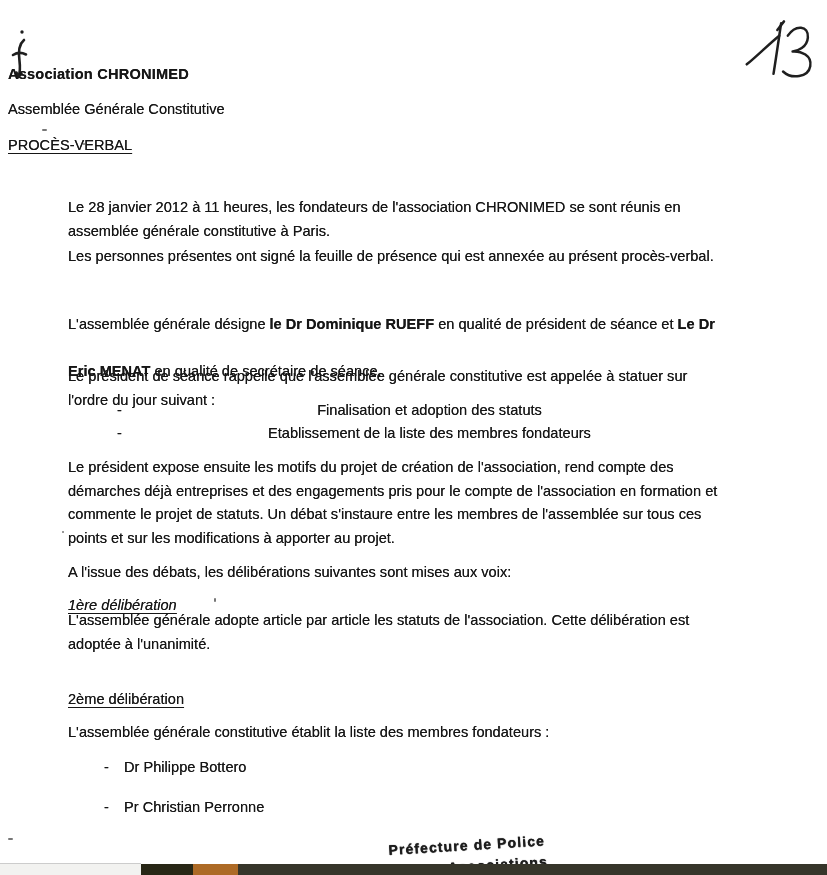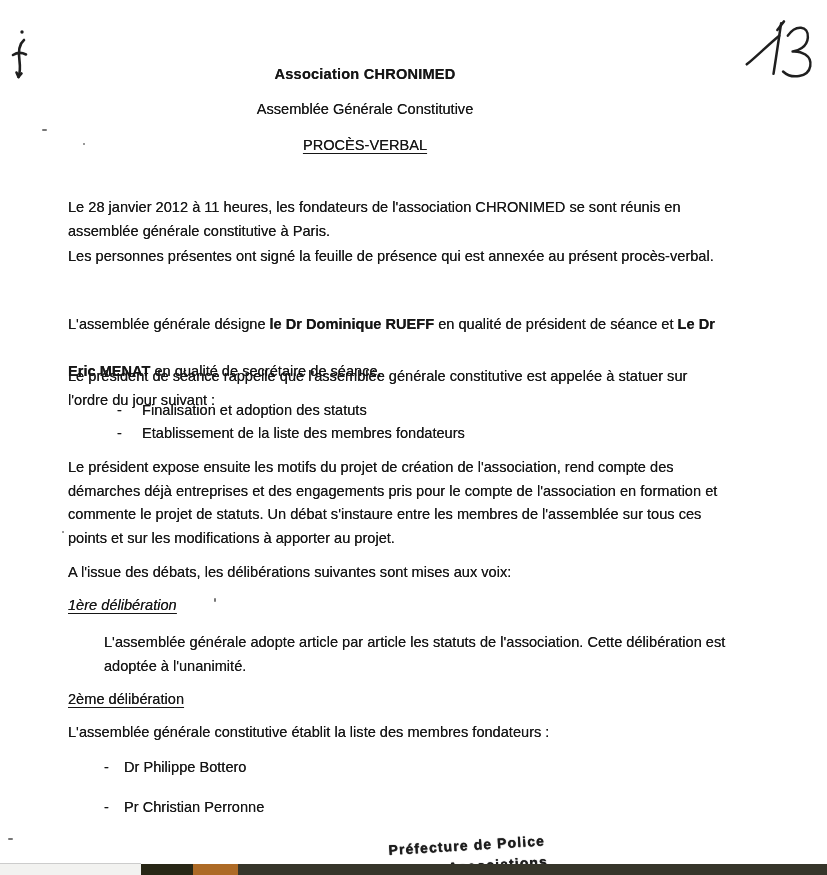--- a/index.html
+++ b/index.html
@@ -8,30 +8,30 @@
     width:827px;height:875px;
     background:#ffffff;
     overflow:hidden;
     font-family:"Liberation Sans","DejaVu Sans",sans-serif;
     font-size:14.6px;
     line-height:23.5px;
     color:#161616;
   }
   .txt{ text-shadow:0 0 0.45px rgba(25,25,25,0.85); }
   .abs{ position:absolute; }
-  .center{ left:16px; width:698px; text-align:center; }
+  .center{ left:8px; width:698px; }
   .para{ left:68px; width:700px; white-space:pre-line; }
   .bold{ font-weight:700;text-align:center; }
   .underline{ text-decoration:underline; text-underline-offset:2.5px; }
   .doc-title{ font-weight:700; letter-spacing:0.2px; }
 
   ul.dash-list{ list-style:none; margin:0; padding:0; }
   ul.dash-list li{ position:relative; }
   ul.agenda{ left:117px; width:600px; }
-  ul.agenda li{ padding-left:25px; line-height:23px; }
+  ul.agenda li{ padding-left:25px; line-height:23px;text-align:center; }
   ul.founders{ left:104px; width:640px; }
   ul.founders li{ padding-left:20px; margin-bottom:16.5px; line-height:23.5px; }
   ul.dash-list li::before{
     content:"-";
     position:absolute; left:0; top:0;
   }
 
   .stamp{
     position:absolute; left:388px; top:842px;
     transform:rotate(-3.5deg); transform-origin:0 0;
@@ -97,21 +97,21 @@
   </ul>
 
   <div class="abs para txt" style="top:561px;">A l'issue des débats, les délibérations suivantes sont mises aux voix:</div>
 
   <div class="abs para txt" style="top:456px;">Le président expose ensuite les motifs du projet de création de l'association, rend compte des
 démarches déjà entreprises et des engagements pris pour le compte de l'association en formation et
 commente le projet de statuts. Un débat s'instaure entre les membres de l'assemblée sur tous ces
 points et sur les modifications à apporter au projet.</div>
 
   <div class="abs para txt underline" style="top:594px;font-style:italic;">1ère délibération</div>
-  <div class="abs para txt" style="top:631px;margin-left:36px;">L'assemblée générale adopte article par article les statuts de l'association. Cette délibération est
+  <div class="abs para txt" style="top:609px;">L'assemblée générale adopte article par article les statuts de l'association. Cette délibération est
 adoptée à l'unanimité.</div>
 
   <div class="abs para txt underline" style="top:688px;">2ème délibération</div>
   <div class="abs para txt" style="top:721px;">L'assemblée générale constitutive établit la liste des membres fondateurs :</div>
 
   <ul class="abs dash-list founders txt" style="top:756px;">
     <li>Dr Philippe Bottero</li>
     <li>Pr Christian Perronne</li>
   </ul>
 

